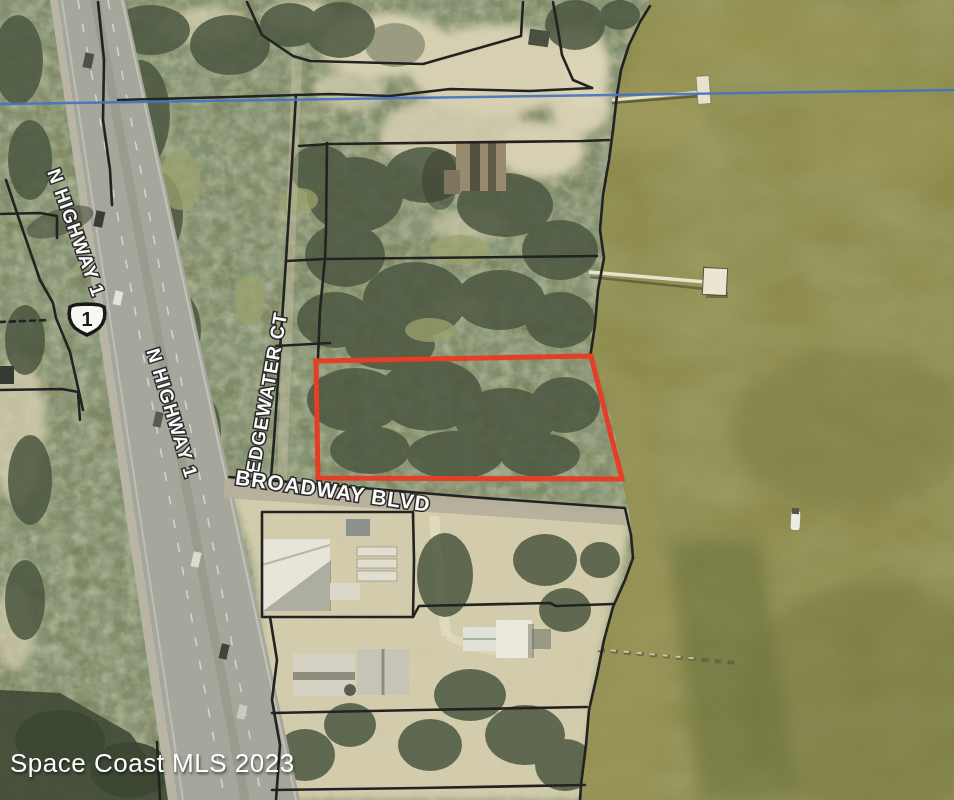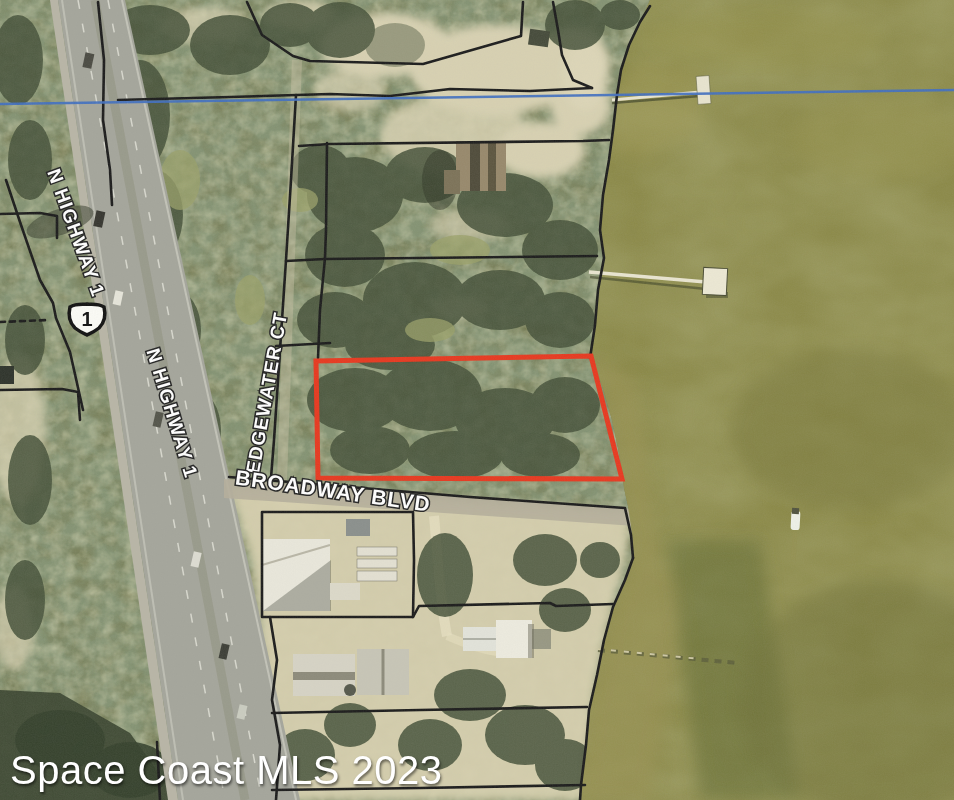--- a/index.html
+++ b/index.html
@@ -3,21 +3,21 @@
 <meta charset="utf-8">
 <style>
   html,body{margin:0;padding:0;background:#222;}
   #stage{position:relative;width:954px;height:800px;overflow:hidden;
          font-family:"Liberation Sans",sans-serif;background:#767b53;}
   #stage svg{position:absolute;left:0;top:0;display:block;}
   .maplabel{fill:#ffffff;stroke:#232323;stroke-width:3px;paint-order:stroke;
             font-family:"Liberation Sans",sans-serif;font-weight:bold;
             letter-spacing:1px;}
   .shieldnum{fill:#101010;font-family:"Liberation Sans",sans-serif;font-weight:bold;}
-  #watermark{position:absolute;left:10px;top:748px;color:#ffffff;font-size:40px;
+  #watermark{position:absolute;left:10px;top:748px;color:#ffffff;font-size:26px;
              letter-spacing:.5px;text-shadow:1px 2px 3px rgba(0,0,0,.6);
              font-family:"Liberation Sans",sans-serif;}
 </style>
 </head>
 <body>
 
 <div id="stage">
 <svg width="954" height="800" viewBox="0 0 954 800">
   <defs>
     <clipPath id="landClip">

